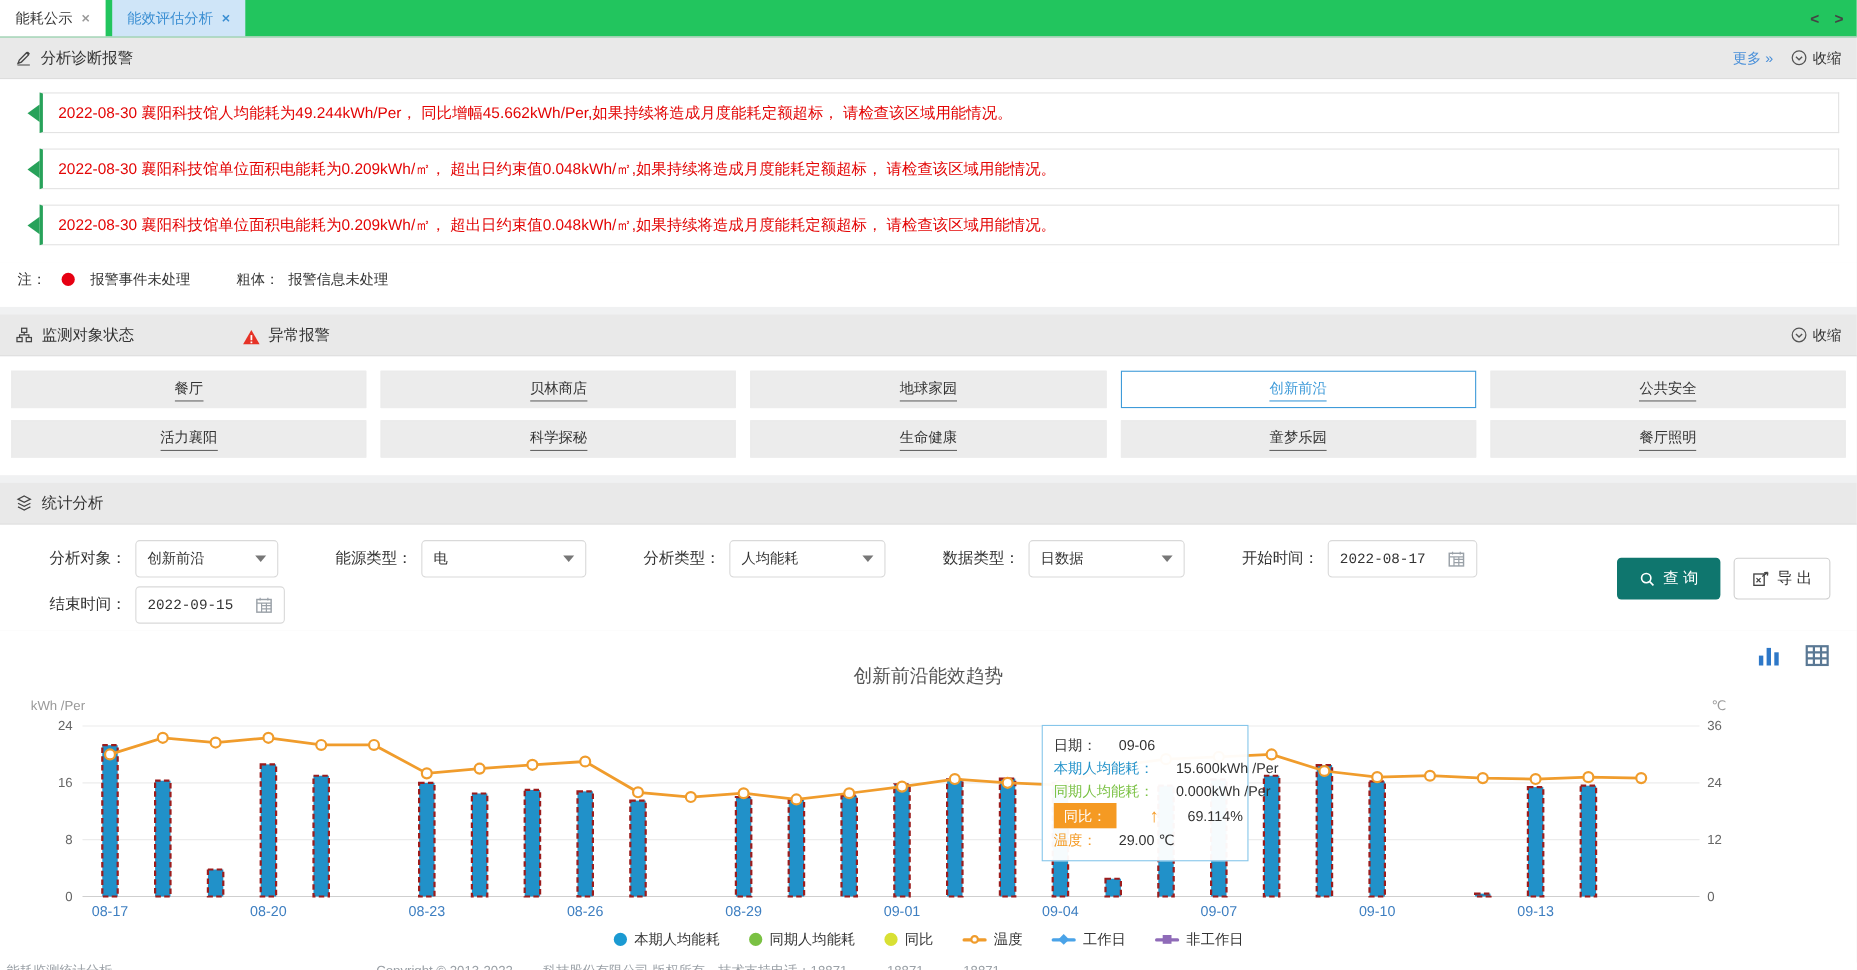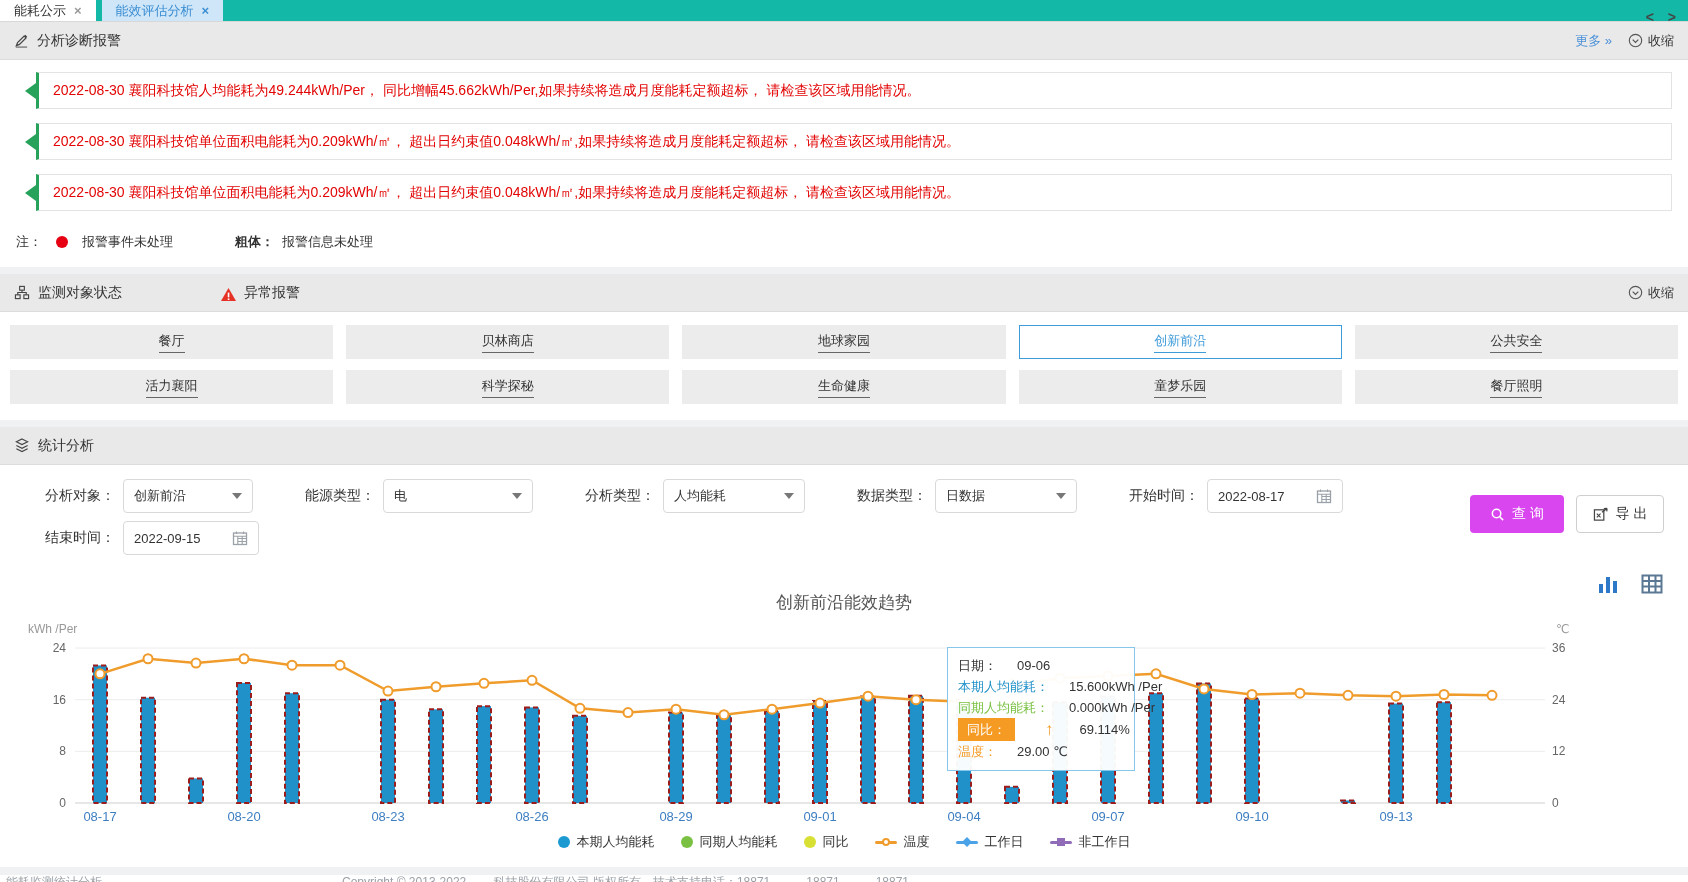--- a/index.html
+++ b/index.html
@@ -1,56 +1,56 @@
 <!DOCTYPE html>
 <html><head>
 <meta charset="utf-8">
 <style>
   * { margin:0; padding:0; box-sizing:border-box; }
   html,body { width:1688px; height:882px; overflow:hidden; background:#f0f1f2;
     font-family:"Liberation Sans","DejaVu Sans",sans-serif; color:#333; }
   
-  .tabbar { height:22px; background:#14b8a6; display:flex; align-items:stretch; position:relative; border-bottom:1px solid #d8d8d8;}
+  .tabbar { height:34px; background:#22c55e; display:flex; align-items:stretch; position:relative; border-bottom:1px solid #d8d8d8;}
   .tab { display:flex; align-items:center; gap:8px; padding:0 14px; font-size:13px; cursor:pointer; }
   .tab.plain { background:#ffffff; color:#333; }
   .tab.active { background:#cfe5f8; color:#3a8ed2; margin-left:6px; }
   .tab .x { font-size:13px; font-weight:bold; color:#999; }
   .tab.active .x { color:#3a8ed2; }
   .tab-arrows { position:absolute; right:12px; top:0; height:34px; display:flex; align-items:center; gap:14px; font-size:14px; font-weight:bold; color:#444;}
   .tab-arrows span { cursor:pointer; }
   
   .sec-head { height:38px; background:#e9e9e9; border-bottom:1px solid #dcdcdc; display:flex; align-items:center; padding:0 14px; gap:8px; font-size:14px; color:#333; }
   .sec-head .title { font-weight:500; }
   .head-right { margin-left:auto; display:flex; align-items:center; gap:16px; }
   .more-link { color:#4a90d9; font-size:13px; cursor:pointer;margin-left:39px; }
   .collapse { display:flex; align-items:center; gap:5px; font-size:13px; color:#333; cursor:pointer; }
   
   .alerts-wrap { background:#fff; padding:12px 14px 2px 14px; }
   .alert { position:relative; margin:0 2px 14px 22px; border:1px solid #e3e3e3; border-left:3px solid #27a25a; height:37px; display:flex; align-items:center; padding-left:14px; color:#e30505; font-size:14px; background:#fff; }
   .alert .tri { position:absolute; left:-14px; top:50%; transform:translateY(-50%); width:0; height:0; border-top:8px solid transparent; border-bottom:8px solid transparent; border-right:11px solid #27a25a; }
   .note-line { background:#fff; padding:6px 0 16px 16px; font-size:13px; display:flex; align-items:center; gap:8px; }
   .red-dot { width:12px; height:12px; border-radius:50%; background:#e60012; display:inline-block; margin:0 6px; }
-  .note-bold { font-weight:bold; margin-left:54px;text-align:right; }
+  .note-bold { font-weight:normal; margin-left:34px;text-align:right; }
   
   .panel { margin-top:7px; }
   .warn-group { display:flex; align-items:flex-end; gap:7px; margin-left:90px; }
   .btn-grid { background:#fff; padding:13px 10px 16px 10px; display:grid; grid-template-columns:repeat(5,1fr); gap:11px 13px; }
   .mon-btn { height:34px; background:#ececec; border:1px solid #ececec; display:flex; align-items:center; justify-content:center; font-size:13px; color:#333; cursor:pointer; }
   .mon-btn span { border-bottom:1px solid #666; padding-bottom:2px; }
   .mon-btn.selected { background:#fff; border:1px solid #3f9bd9; color:#3f9bd9; }
   .mon-btn.selected span { border-bottom-color:#3f9bd9; }
   
   .filters { background:#fff; position:relative; padding:14px 0 6px 45px; height:96px; }
-  .f-row { display:flex; gap:52px; }
+  .f-row { display:flex; gap:52px;font-family:Liberation Mono, monospace; }
   .f-row + .f-row { margin-top:8px; }
   .f-group { display:flex; align-items:center; gap:8px; font-size:14px; color:#333; }
   .sel-box { border:1px solid #d9d9d9; border-radius:4px; height:34px; display:flex; align-items:center; justify-content:space-between; padding:0 10px; font-size:13px; color:#333; background:#fff; cursor:pointer; }
   .caret { width:0; height:0; border-left:5px solid transparent; border-right:5px solid transparent; border-top:6px solid #777; margin-left:8px; }
   .actions { position:absolute; right:24px; top:30px; display:flex; gap:12px; }
-  .btn-query { background:#d946ef; color:#fff; border:none; border-radius:4px; height:38px; width:94px; font-size:14px; display:flex; align-items:center; justify-content:center; gap:7px; cursor:pointer; }
+  .btn-query { background:#0f766e; color:#fff; border:none; border-radius:4px; height:38px; width:94px; font-size:14px; display:flex; align-items:center; justify-content:center; gap:7px; cursor:pointer; }
   .btn-export { background:#fff; color:#333; border:1px solid #cfcfcf; border-radius:4px; height:38px; width:88px; font-size:14px; display:flex; align-items:center; justify-content:center; gap:7px; cursor:pointer; }
   
   .chart-sec { position:relative; background:#fff; height:306px; }
   .chart-title { position:absolute; top:30px; width:100%; text-align:center; font-size:17px; color:#555; }
   .chart-toggles { position:absolute; top:10px; right:22px; display:flex; gap:16px; }
   .chart-toggles .tg { width:28px; height:26px; display:flex; align-items:center; justify-content:center; cursor:pointer; }
   #chart-svg { position:absolute; left:0; top:0; width:1688px; height:306px; }
   
   .tooltip { position:absolute; left:947px; top:86px; width:188px; border:1px solid #86c6ea; background:rgba(255,255,255,.96); padding:7px 10px 8px 10px; font-size:13px; line-height:21px; z-index:5; }
   .tt-row { display:flex; align-items:center; gap:20px; white-space:nowrap; }

